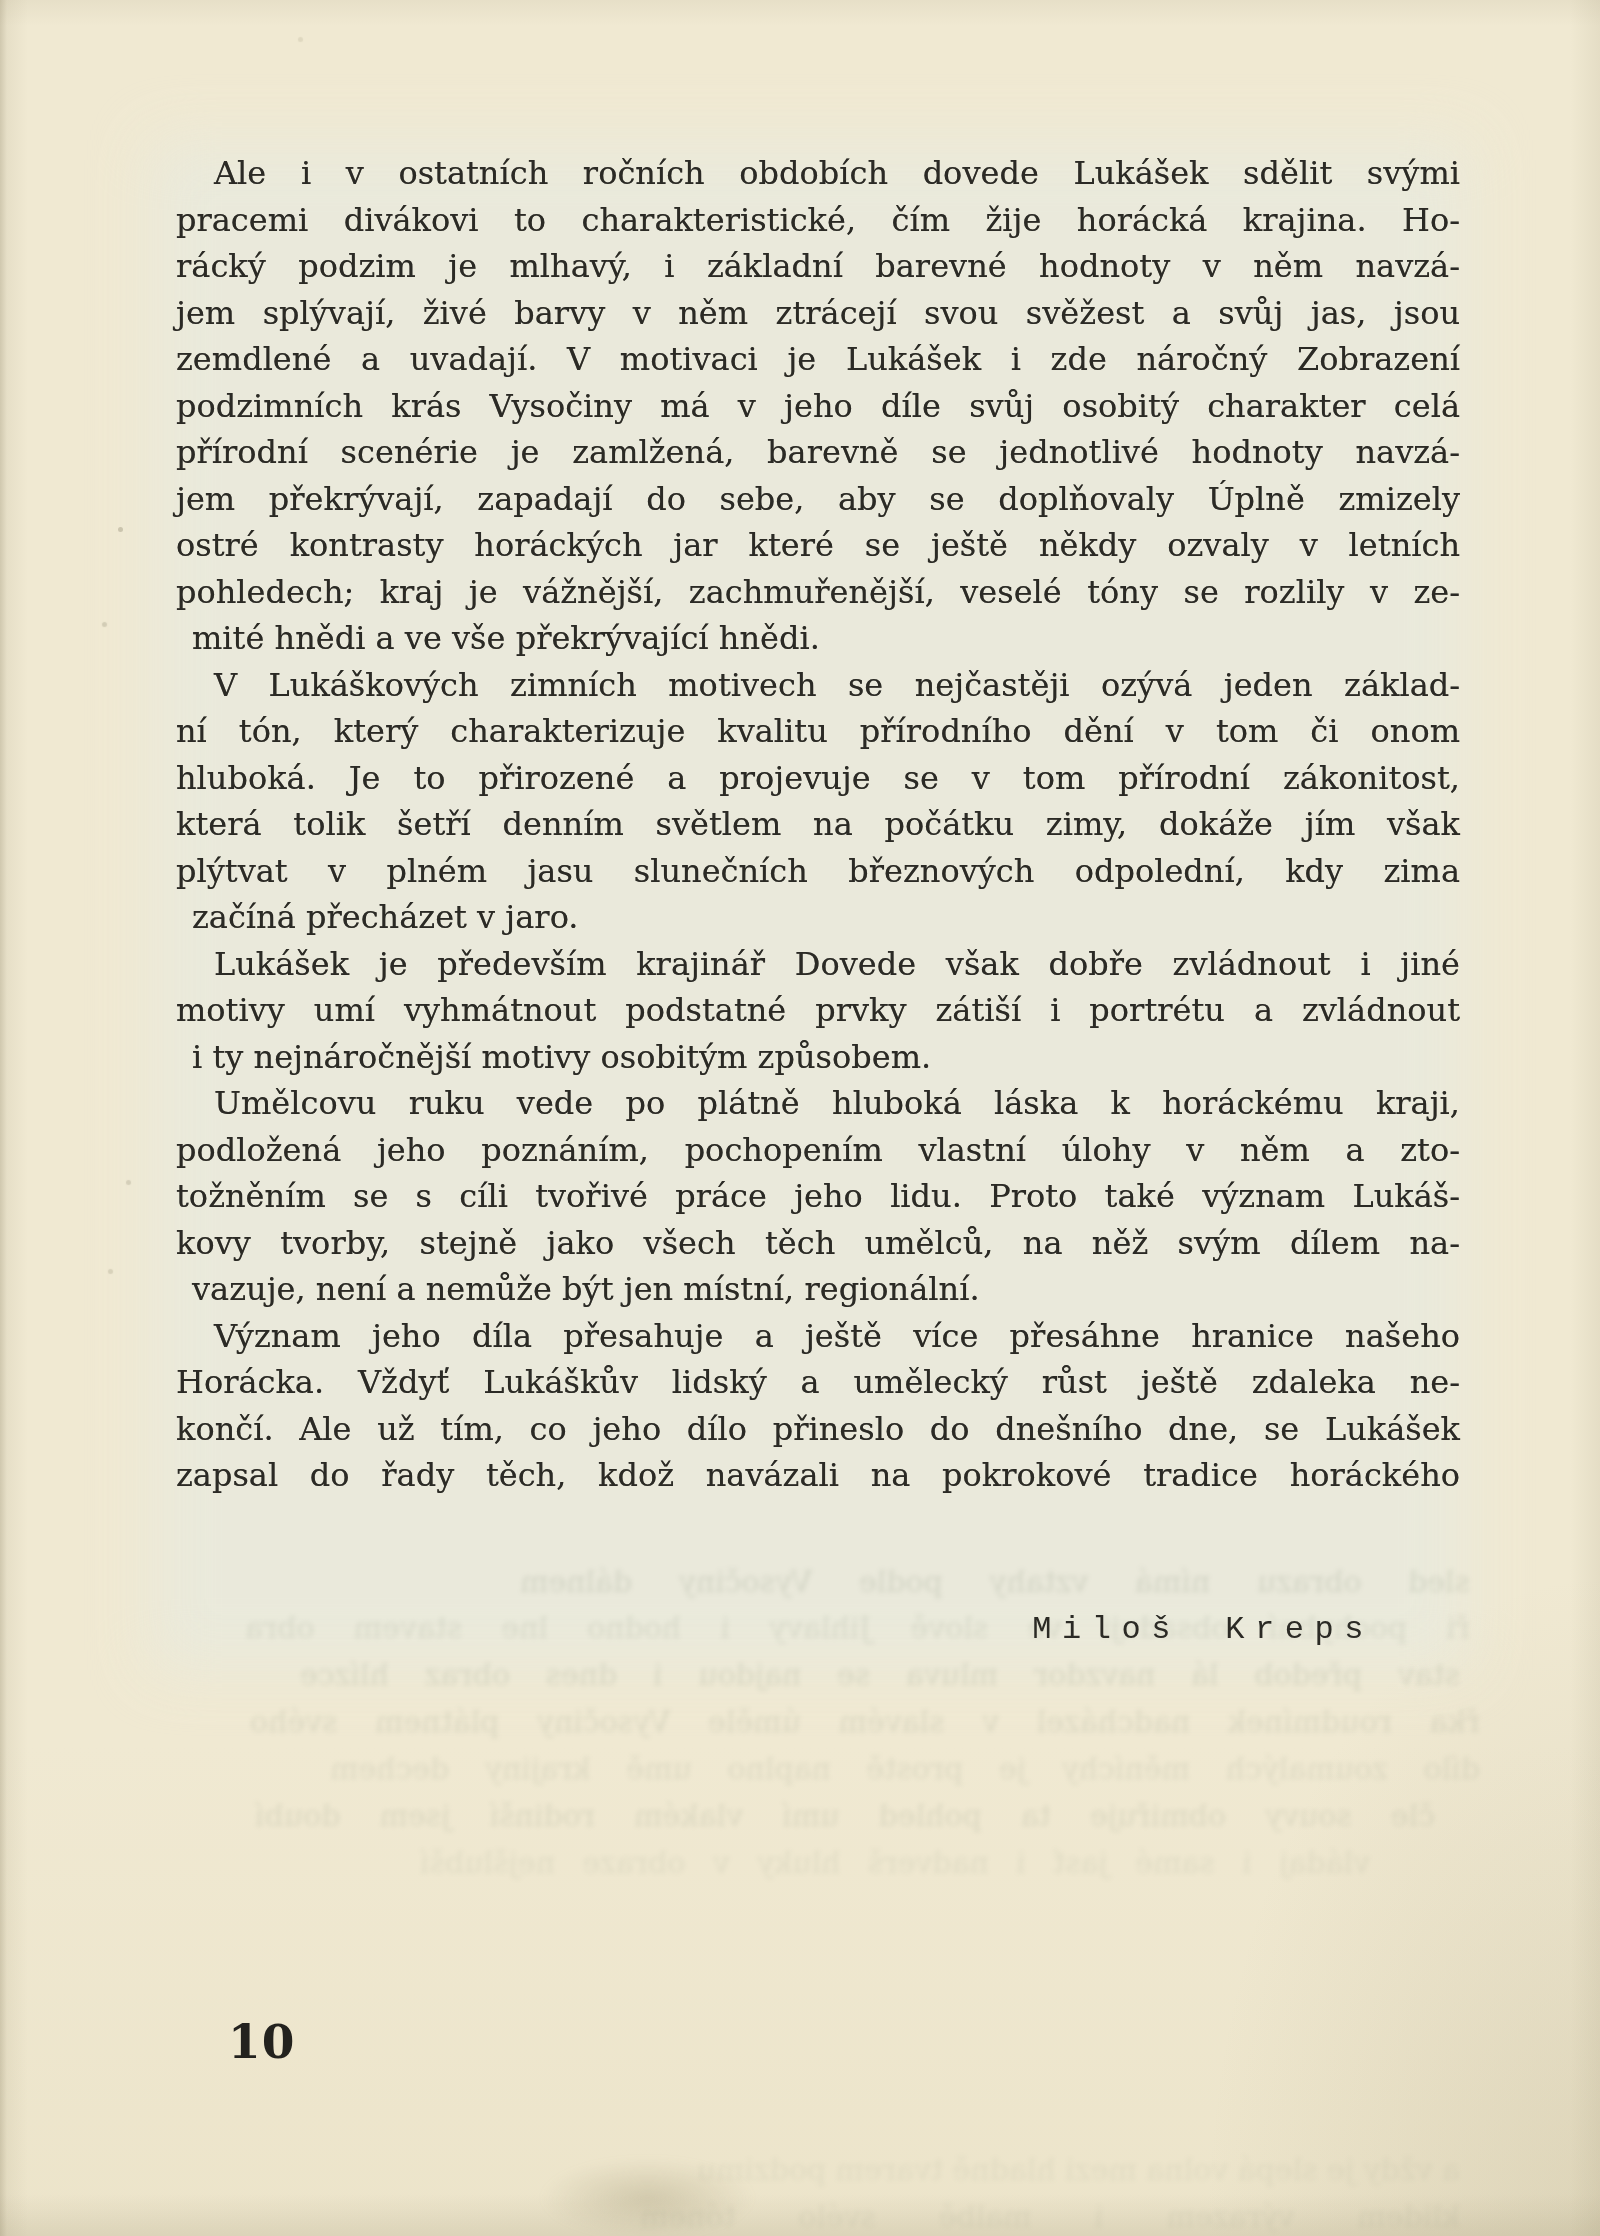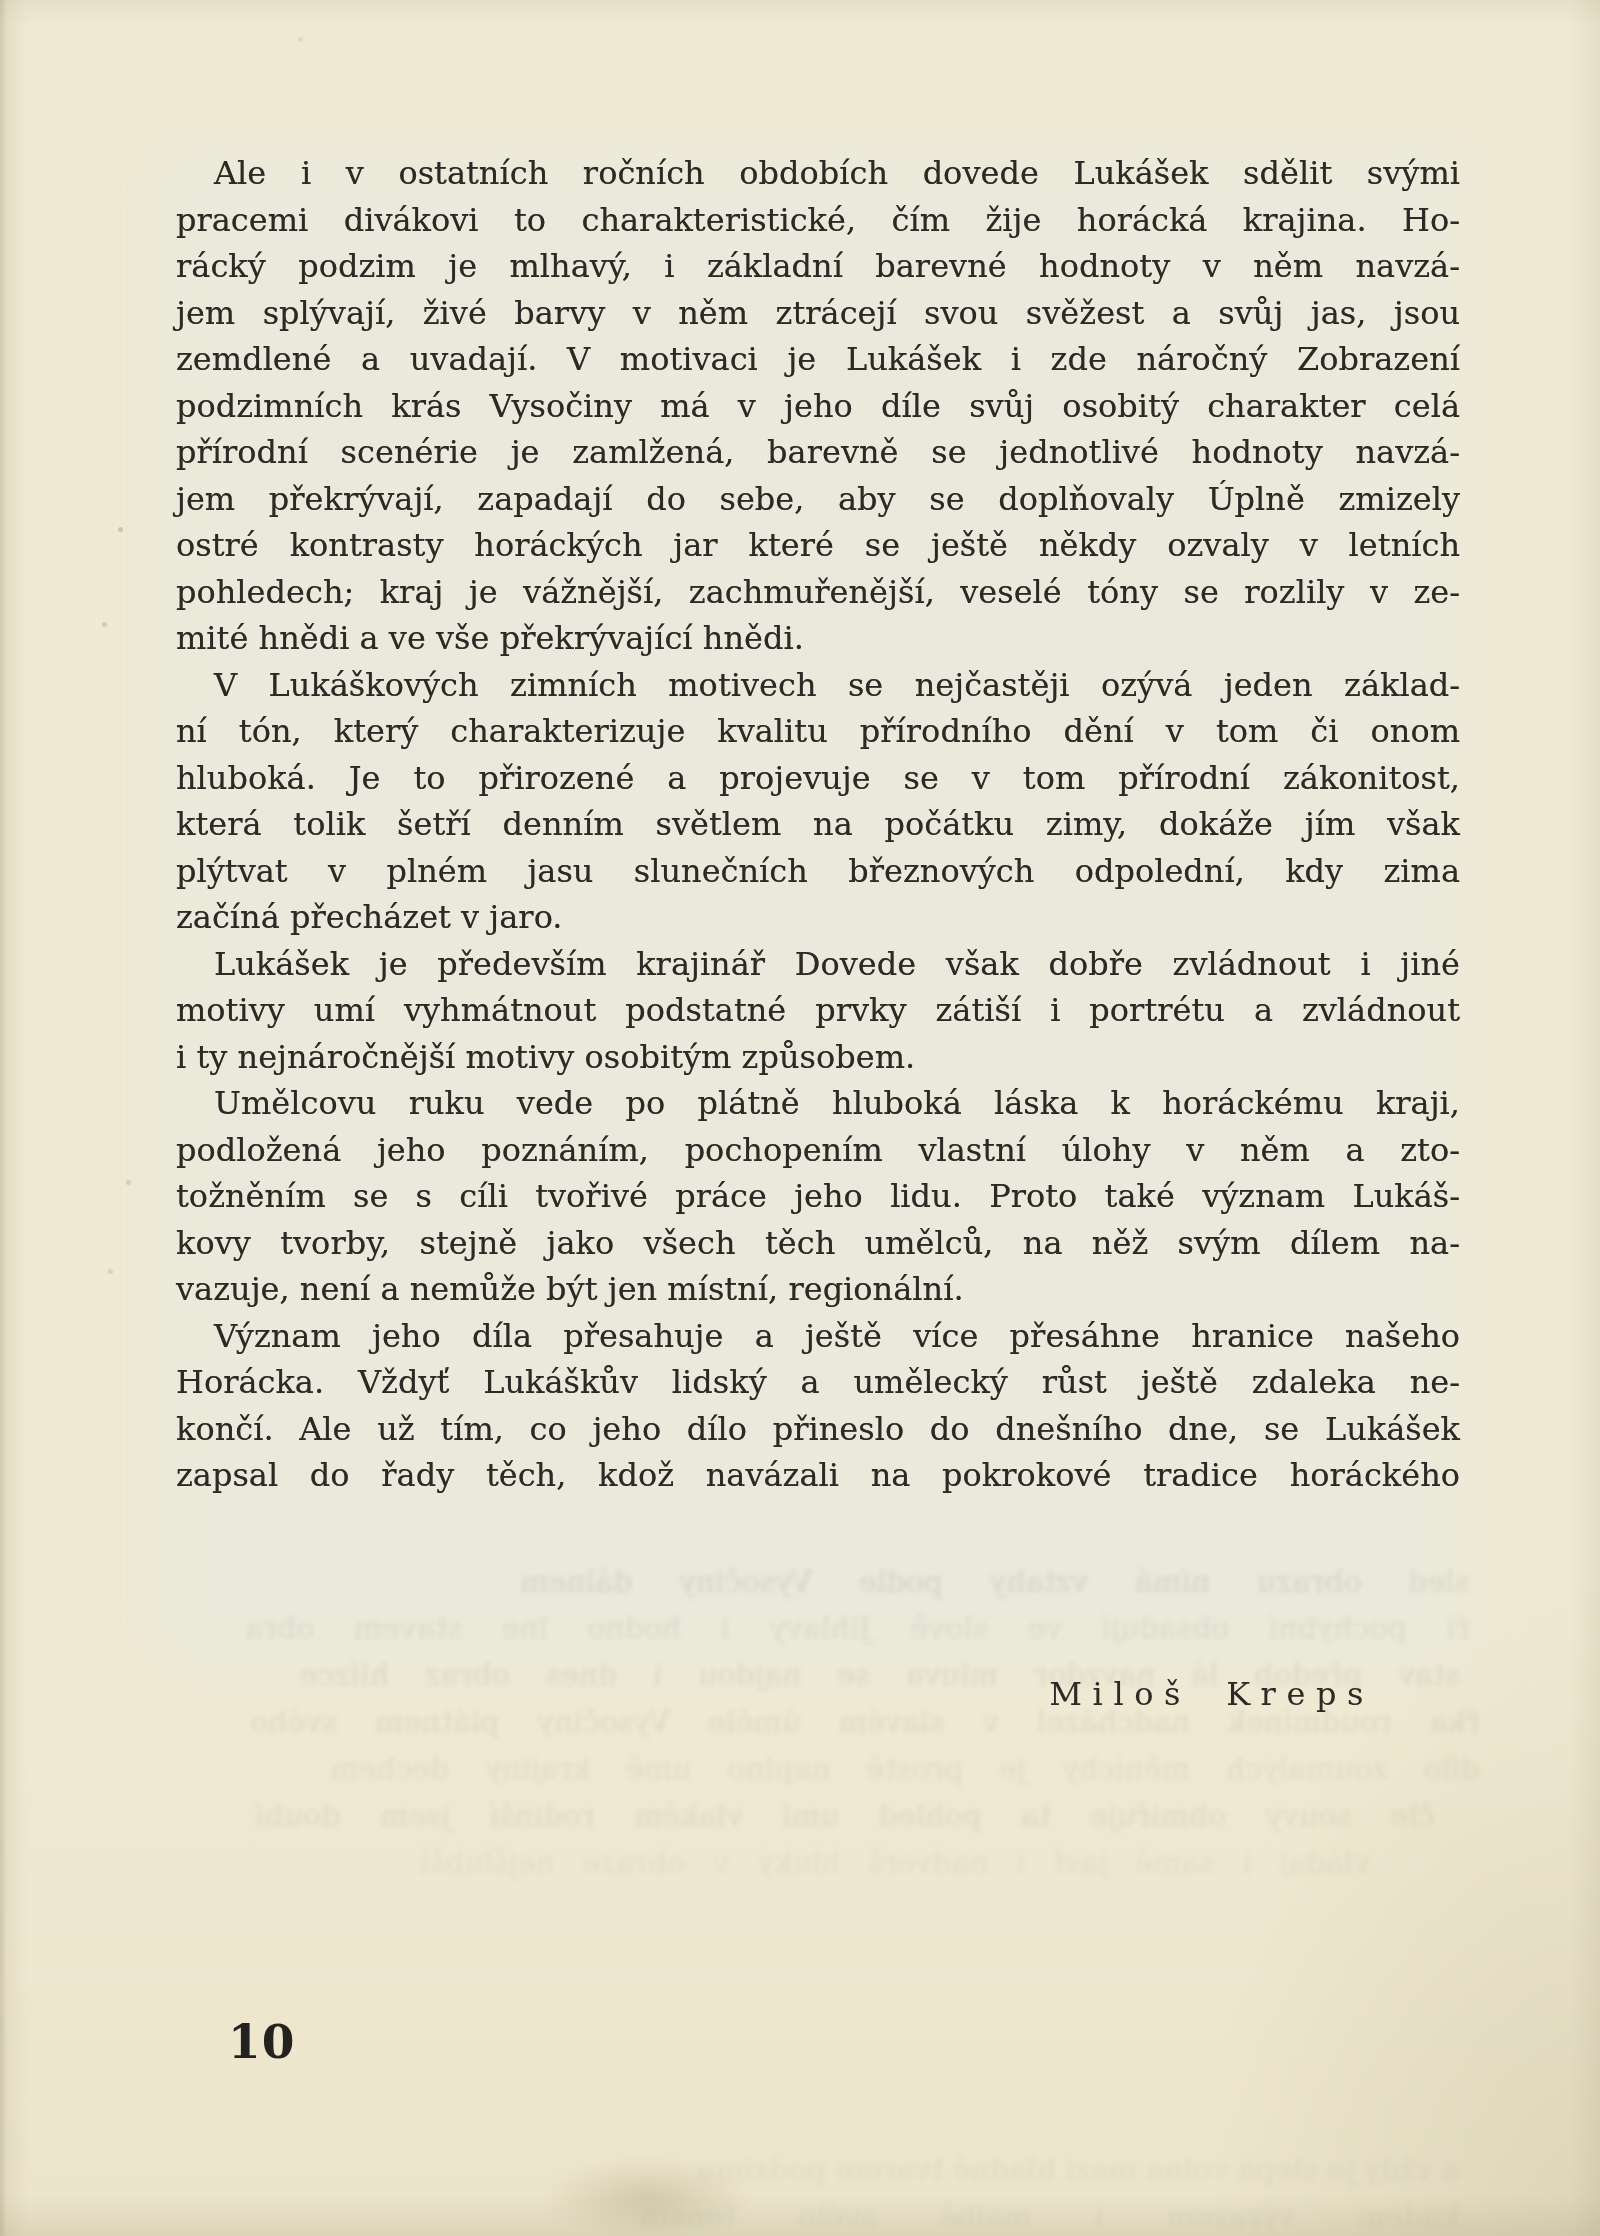--- a/index.html
+++ b/index.html
@@ -44,21 +44,21 @@
   }
   
   .text-block {
     position:absolute; left:176px; top:150px; width:1284px;
     font-size:32px; line-height:46.5px;
     text-shadow:0 0 0.6px rgba(43,41,36,.55);
   }
   .para { margin:0; }
   .line { text-align:justify; text-align-last:justify; height:46.5px; }
   .line.first-indent { text-indent:38px; }
-  .line.last { text-align-last:left; }
+  .line.last { text-align-last:left;margin-left:16px; }
   .signature {
     margin-top:6px; text-align:right; padding-right:86px;
     letter-spacing:.33em; word-spacing:.45em;
   }
   .page-number {
     position:absolute; left:228px; top:2014px;
     font-size:47px; font-weight:700; letter-spacing:1px; color:#23221e;
   }
   
   .ghost-layer { position:absolute; inset:0; pointer-events:none; }
@@ -126,21 +126,21 @@
       <div class="para">
         <div class="line first-indent">Význam jeho díla přesahuje a ještě více přesáhne hranice našeho</div>
         <div class="line">Horácka. Vždyť Lukáškův lidský a umělecký růst ještě zdaleka ne-</div>
         <div class="line">končí. Ale už tím, co jeho dílo přineslo do dnešního dne, se Lukášek</div>
         <div class="line">zapsal do řady těch, kdož navázali na pokrokové tradice horáckého</div>
       </div>
     </div>
 
   <div class="text-block" style="top:auto; bottom:0; position:static;"></div>
 
-  <div class="signature-wrap" style="position:absolute; left:176px; top:1669px; width:1284px;">
+  <div class="signature-wrap" style="position:absolute; left:176px; top:1605px; width:1284px;font-family:Liberation Mono, monospace;">
     <div class="signature" style="font-size:32px;">Miloš Kreps</div>
   </div>
 
   <div class="page-number">10</div>
 
   <div class="blotch"></div>
   <div class="specks"></div>
 </div>
 
 </body></html>

